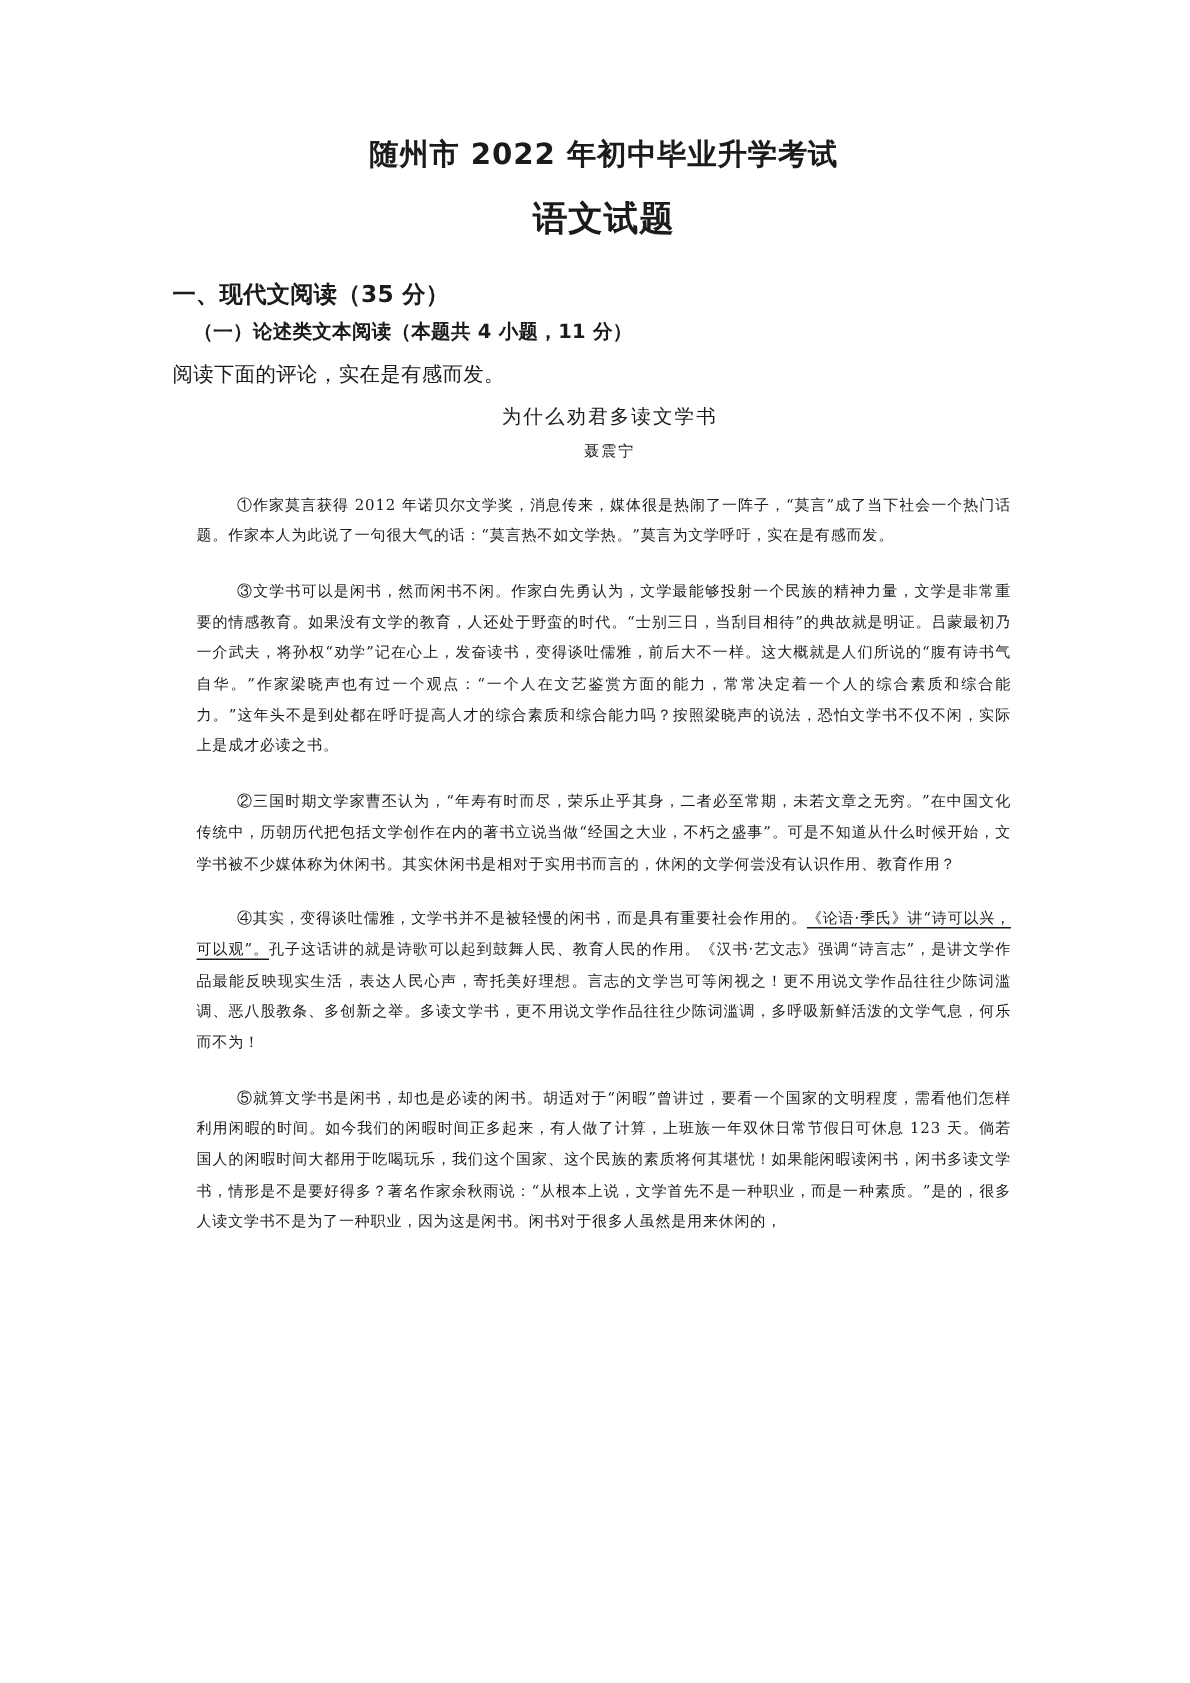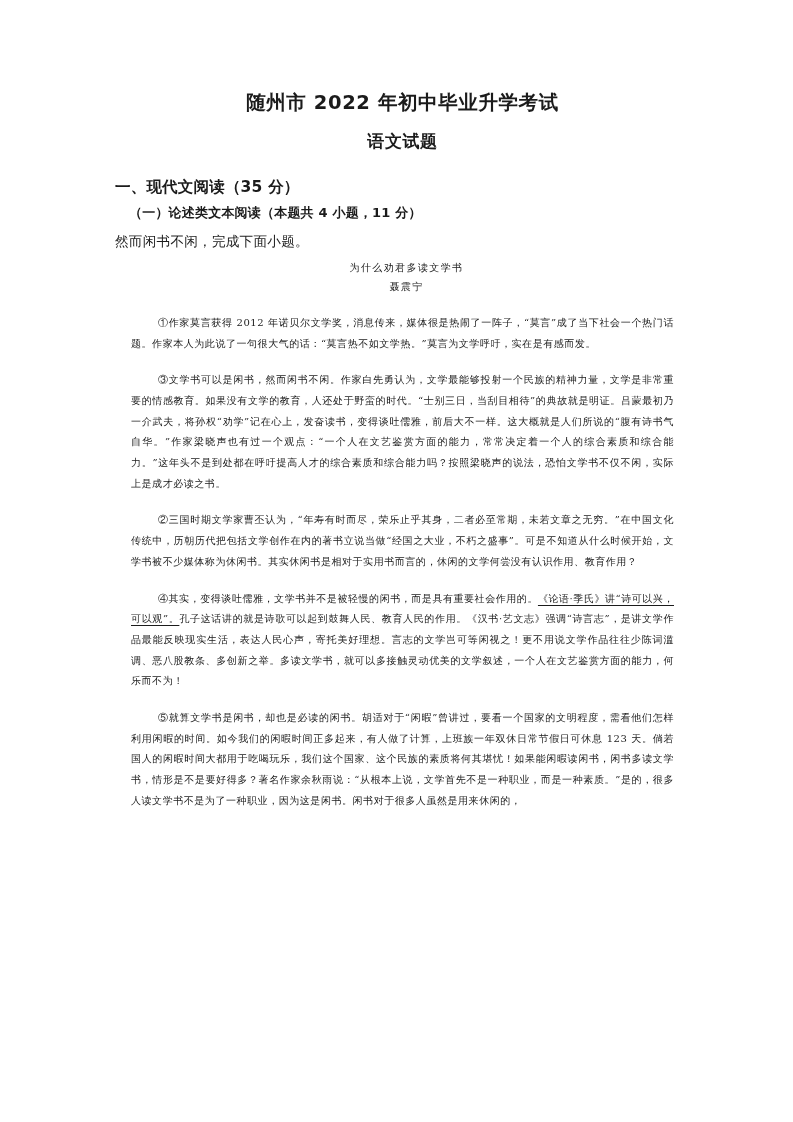--- a/index.html
+++ b/index.html
@@ -33,21 +33,21 @@
     font-weight: bold;
     font-size: 19.5px;
     text-align: center;
     letter-spacing: 0.6px;
     line-height: 1.5;
     margin: 0 0 12px 0;
   }
   .doc-subtitle {
     font-family: "DejaVu Sans", "Liberation Sans", sans-serif;
     font-weight: bold;
-    font-size: 17px;
+    font-size: 23px;
     text-align: center;
     letter-spacing: 0.6px;
     line-height: 1.5;
     margin: 0 0 19px 0;
   }
 
   
   .section-heading {
     font-family: "DejaVu Sans", "Liberation Sans", sans-serif;
     font-weight: bold;
@@ -67,21 +67,21 @@
   }
 
   
   .instruction {
     font-size: 13.6px;
     line-height: 1.85;
     margin: 0 0 4px 0;
     letter-spacing: 0.25px;
   }
   .article-title {
-    font-size: 10px;
+    font-size: 13px;
     text-align: center;
     line-height: 1.9;
     margin: 0;
     letter-spacing: 1.4px;
     padding-left: 8px;
   }
   .article-author {
     font-size: 10px;
     text-align: center;
     line-height: 2.0;
@@ -121,29 +121,29 @@
 <body>
 
 <div class="page">
   <div class="content">
 
     <h1 class="doc-title">随州市 2022 年初中毕业升学考试</h1>
     <h2 class="doc-subtitle">语文试题</h2>
 
     <div class="section-heading">一、现代文阅读（35 分）</div>
     <div class="subsection-heading">（一）论述类文本阅读（本题共 4 小题，11 分）</div>
-    <div class="instruction">然而闲书不闲，完成下面小题。</div>
+    <div class="instruction">阅读下面的评论，实在是有感而发。</div>
 
     <div class="article-title">为什么劝君多读文学书</div>
     <div class="article-author">聂震宁</div>
 
     <p class="para">①作家莫言获得 2012 年诺贝尔文学奖，消息传来，媒体很是热闹了一阵子，“莫言”成了当下社会一个热门话题。作家本人为此说了一句很大气的话：“莫言热不如文学热。”莫言为文学呼吁，实在是有感而发。</p>
     <p class="para">③文学书可以是闲书，然而闲书不闲。作家白先勇认为，文学最能够投射一个民族的精神力量，文学是非常重要的情感教育。如果没有文学的教育，人还处于野蛮的时代。“士别三日，当刮目相待”的典故就是明证。吕蒙最初乃一介武夫，将孙权“劝学”记在心上，发奋读书，变得谈吐儒雅，前后大不一样。这大概就是人们所说的“腹有诗书气自华。”作家梁晓声也有过一个观点：“一个人在文艺鉴赏方面的能力，常常决定着一个人的综合素质和综合能力。”这年头不是到处都在呼吁提高人才的综合素质和综合能力吗？按照梁晓声的说法，恐怕文学书不仅不闲，实际上是成才必读之书。</p>
     <p class="para">②三国时期文学家曹丕认为，“年寿有时而尽，荣乐止乎其身，二者必至常期，未若文章之无穷。”在中国文化传统中，历朝历代把包括文学创作在内的著书立说当做“经国之大业，不朽之盛事”。可是不知道从什么时候开始，文学书被不少媒体称为休闲书。其实休闲书是相对于实用书而言的，休闲的文学何尝没有认识作用、教育作用？</p>
 
-    <p class="para"><span>④其实，变得谈吐儒雅，文学书并不是被轻慢的闲书，而是具有重要社会作用的。</span><u>《论语·季氏》讲“诗可以兴，可以观”。</u><span>孔子这话讲的就是诗歌可以起到鼓舞人民、教育人民的作用。《汉书·艺文志》强调“诗言志”，是讲文学作品最能反映现实生活，表达人民心声，寄托美好理想。言志的文学岂可等闲视之！更不用说文学作品往往少陈词滥调、恶八股教条、多创新之举。多读文学书，就可以多接触灵动优美的文学叙述，一个人在文艺鉴赏方面的能力，何乐而不为！</span></p>
+    <p class="para"><span>④其实，变得谈吐儒雅，文学书并不是被轻慢的闲书，而是具有重要社会作用的。</span><u>《论语·季氏》讲“诗可以兴，可以观”。</u><span>孔子这话讲的就是诗歌可以起到鼓舞人民、教育人民的作用。《汉书·艺文志》强调“诗言志”，是讲文学作品最能反映现实生活，表达人民心声，寄托美好理想。言志的文学岂可等闲视之！更不用说文学作品往往少陈词滥调、恶八股教条、多创新之举。多读文学书，更不用说文学作品往往少陈词滥调，多呼吸新鲜活泼的文学气息，何乐而不为！</span></p>
 
     <p class="para">⑤就算文学书是闲书，却也是必读的闲书。胡适对于“闲暇”曾讲过，要看一个国家的文明程度，需看他们怎样利用闲暇的时间。如今我们的闲暇时间正多起来，有人做了计算，上班族一年双休日常节假日可休息 123 天。倘若国人的闲暇时间大都用于吃喝玩乐，我们这个国家、这个民族的素质将何其堪忧！如果能闲暇读闲书，闲书多读文学书，情形是不是要好得多？著名作家余秋雨说：“从根本上说，文学首先不是一种职业，而是一种素质。”是的，很多人读文学书不是为了一种职业，因为这是闲书。闲书对于很多人虽然是用来休闲的，</p>
 
   </div>
 
   <div class="footer-watermark">小学资源网 https://xueke.woiay.com/</div>
 </div>
 
 </body></html>

